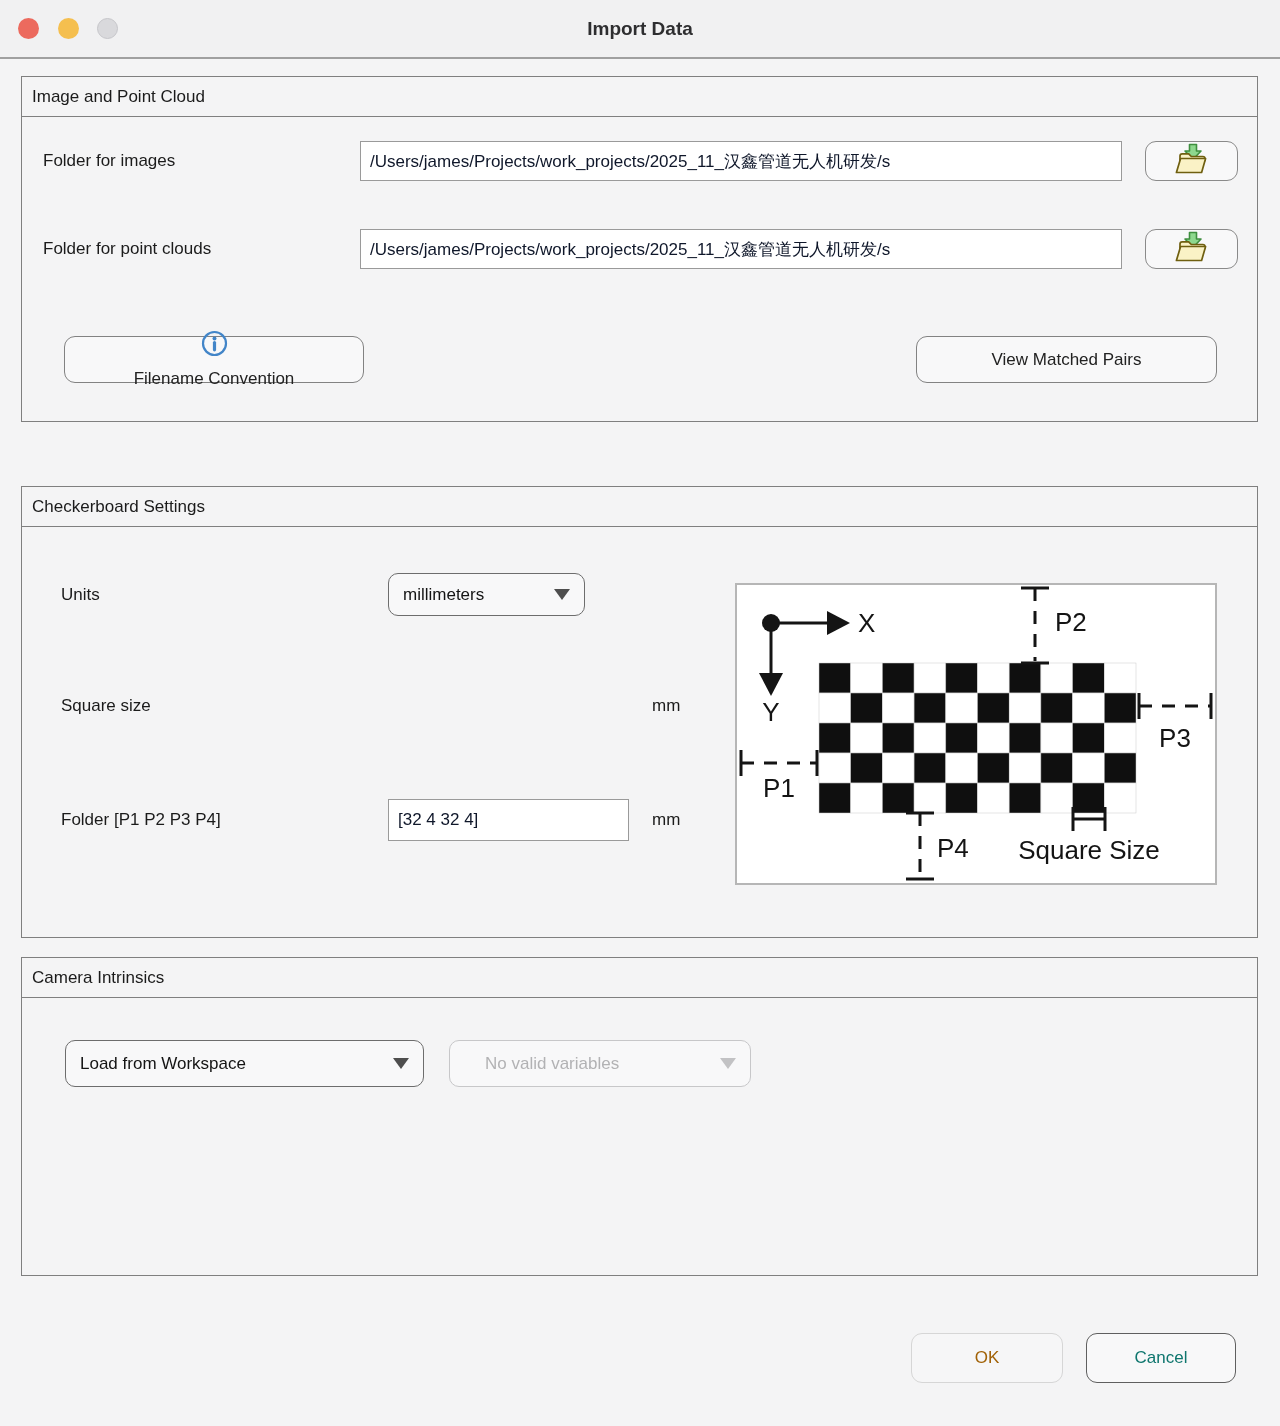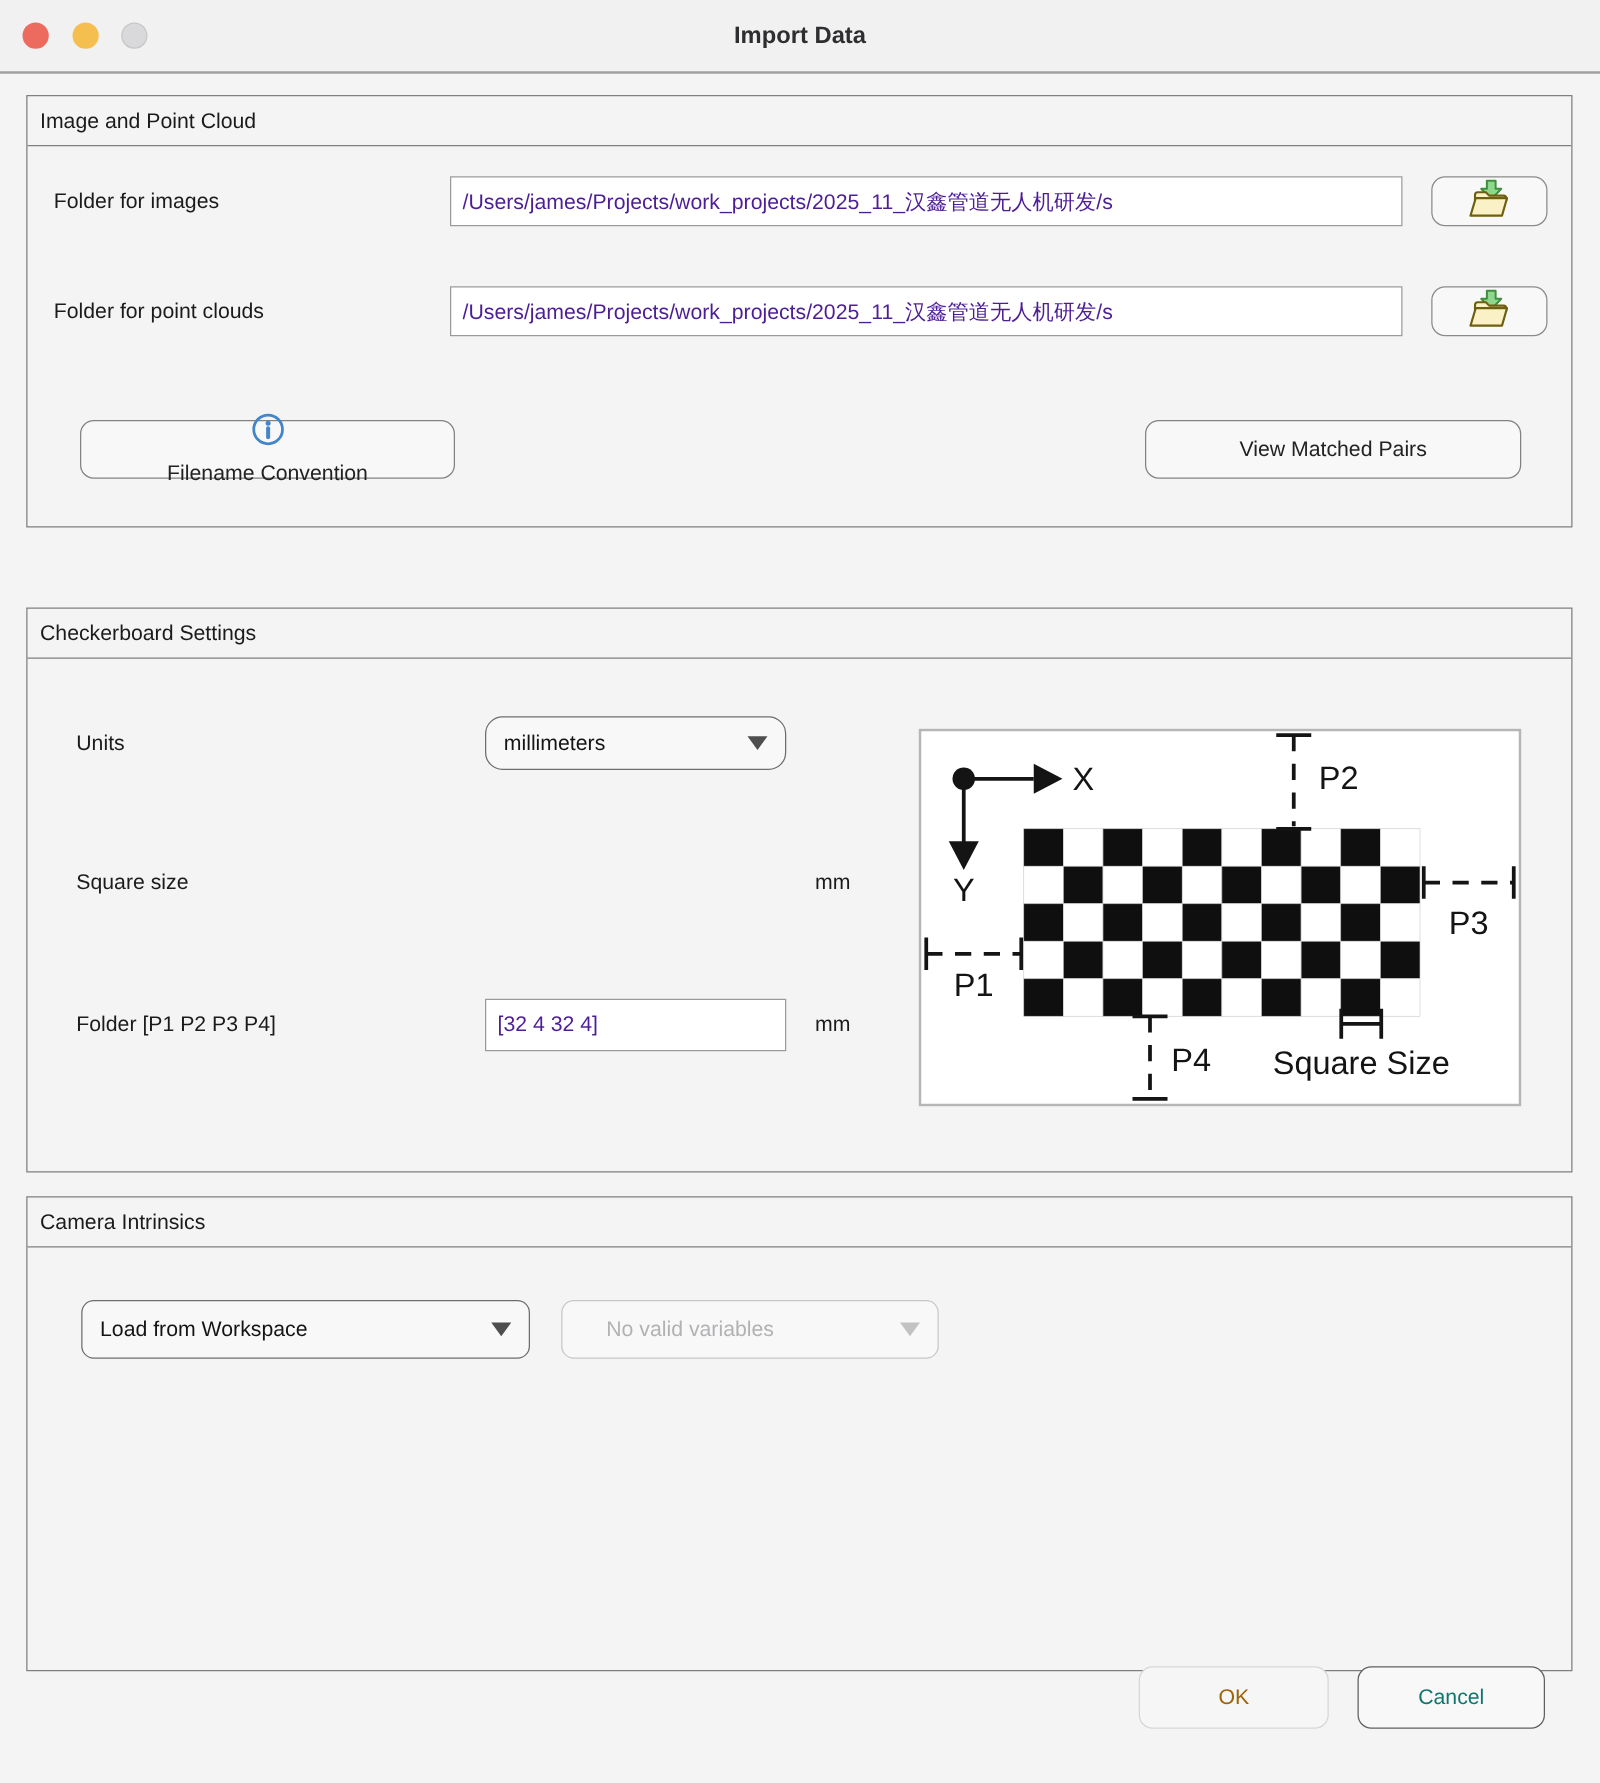--- a/index.html
+++ b/index.html
@@ -28,38 +28,38 @@
     font-size:19px; font-weight:bold; color:#2e2e30;
   }
 
   
   .group-box {
     position:absolute; left:21px; width:1237px;
     border:1.5px solid #7f7f7f;
   }
   .box-ipc { top:76px;  height:346px; }
   .box-cb  { top:486px; height:452px; }
-  .box-ci  { top:957px; height:380px; }
+  .box-ci  { top:957px; height:319px; }
   .box-header {
     position:absolute; left:0; right:0; top:0; height:40px;
     border-bottom:1.5px solid #7f7f7f;
     display:flex; align-items:center;
     padding-left:10px; font-size:17px; color:#1b1b1b;
   }
 
   .field-label {
     position:absolute; display:flex; align-items:center;
     font-size:17px; color:#1b1b1b; white-space:nowrap;
   }
 
   .text-input {
     position:absolute;
     border:1.5px solid #9a9a9a; background:#ffffff;
     font-family:"Liberation Sans","DejaVu Sans",sans-serif;
-    font-size:17px; color:#4c1d95; padding:0 9px;
+    font-size:17px; color:#0f172a; padding:0 9px;
     outline:none;
   }
 
   .btn {
     position:absolute;
     display:flex; align-items:center; justify-content:center; gap:12px;
     background:#f8f8f9;
     border:1.5px solid #828282; border-radius:11px;
     font-size:17px; color:#222; cursor:default;flex-direction:column;
   }
@@ -158,21 +158,21 @@
 
   <div class="btn" style="left:894px; top:259px; width:301px; height:47px;">
     <span>View Matched Pairs</span>
   </div>
 </div>
 
 <div class="group-box box-cb">
   <div class="box-header">Checkerboard Settings</div>
 
   <div class="field-label" style="left:39px; top:86px; height:43px;">Units</div>
-  <div class="dropdown" style="left:366px; top:86px; width:241px; height:43px;border-radius:14px;">
+  <div class="dropdown" style="left:366px; top:86px; width:197px; height:43px;">
     <span>millimeters</span>
     <span class="caret"></span>
   </div>
 
   <div class="field-label" style="left:39px; top:198px; height:42px;">Square size</div>
   <div class="unit-label" style="left:630px; top:198px; height:42px;">mm</div>
 
   <div class="field-label" style="left:39px; top:312px; height:42px;">Folder [P1 P2 P3 P4]</div>
   <input class="text-input" style="left: 366px; top: 312px; width: 241px; height: 42px;" value="[32 4 32 4]">
   <div class="unit-label" style="left:630px; top:312px; height:42px;">mm</div>

